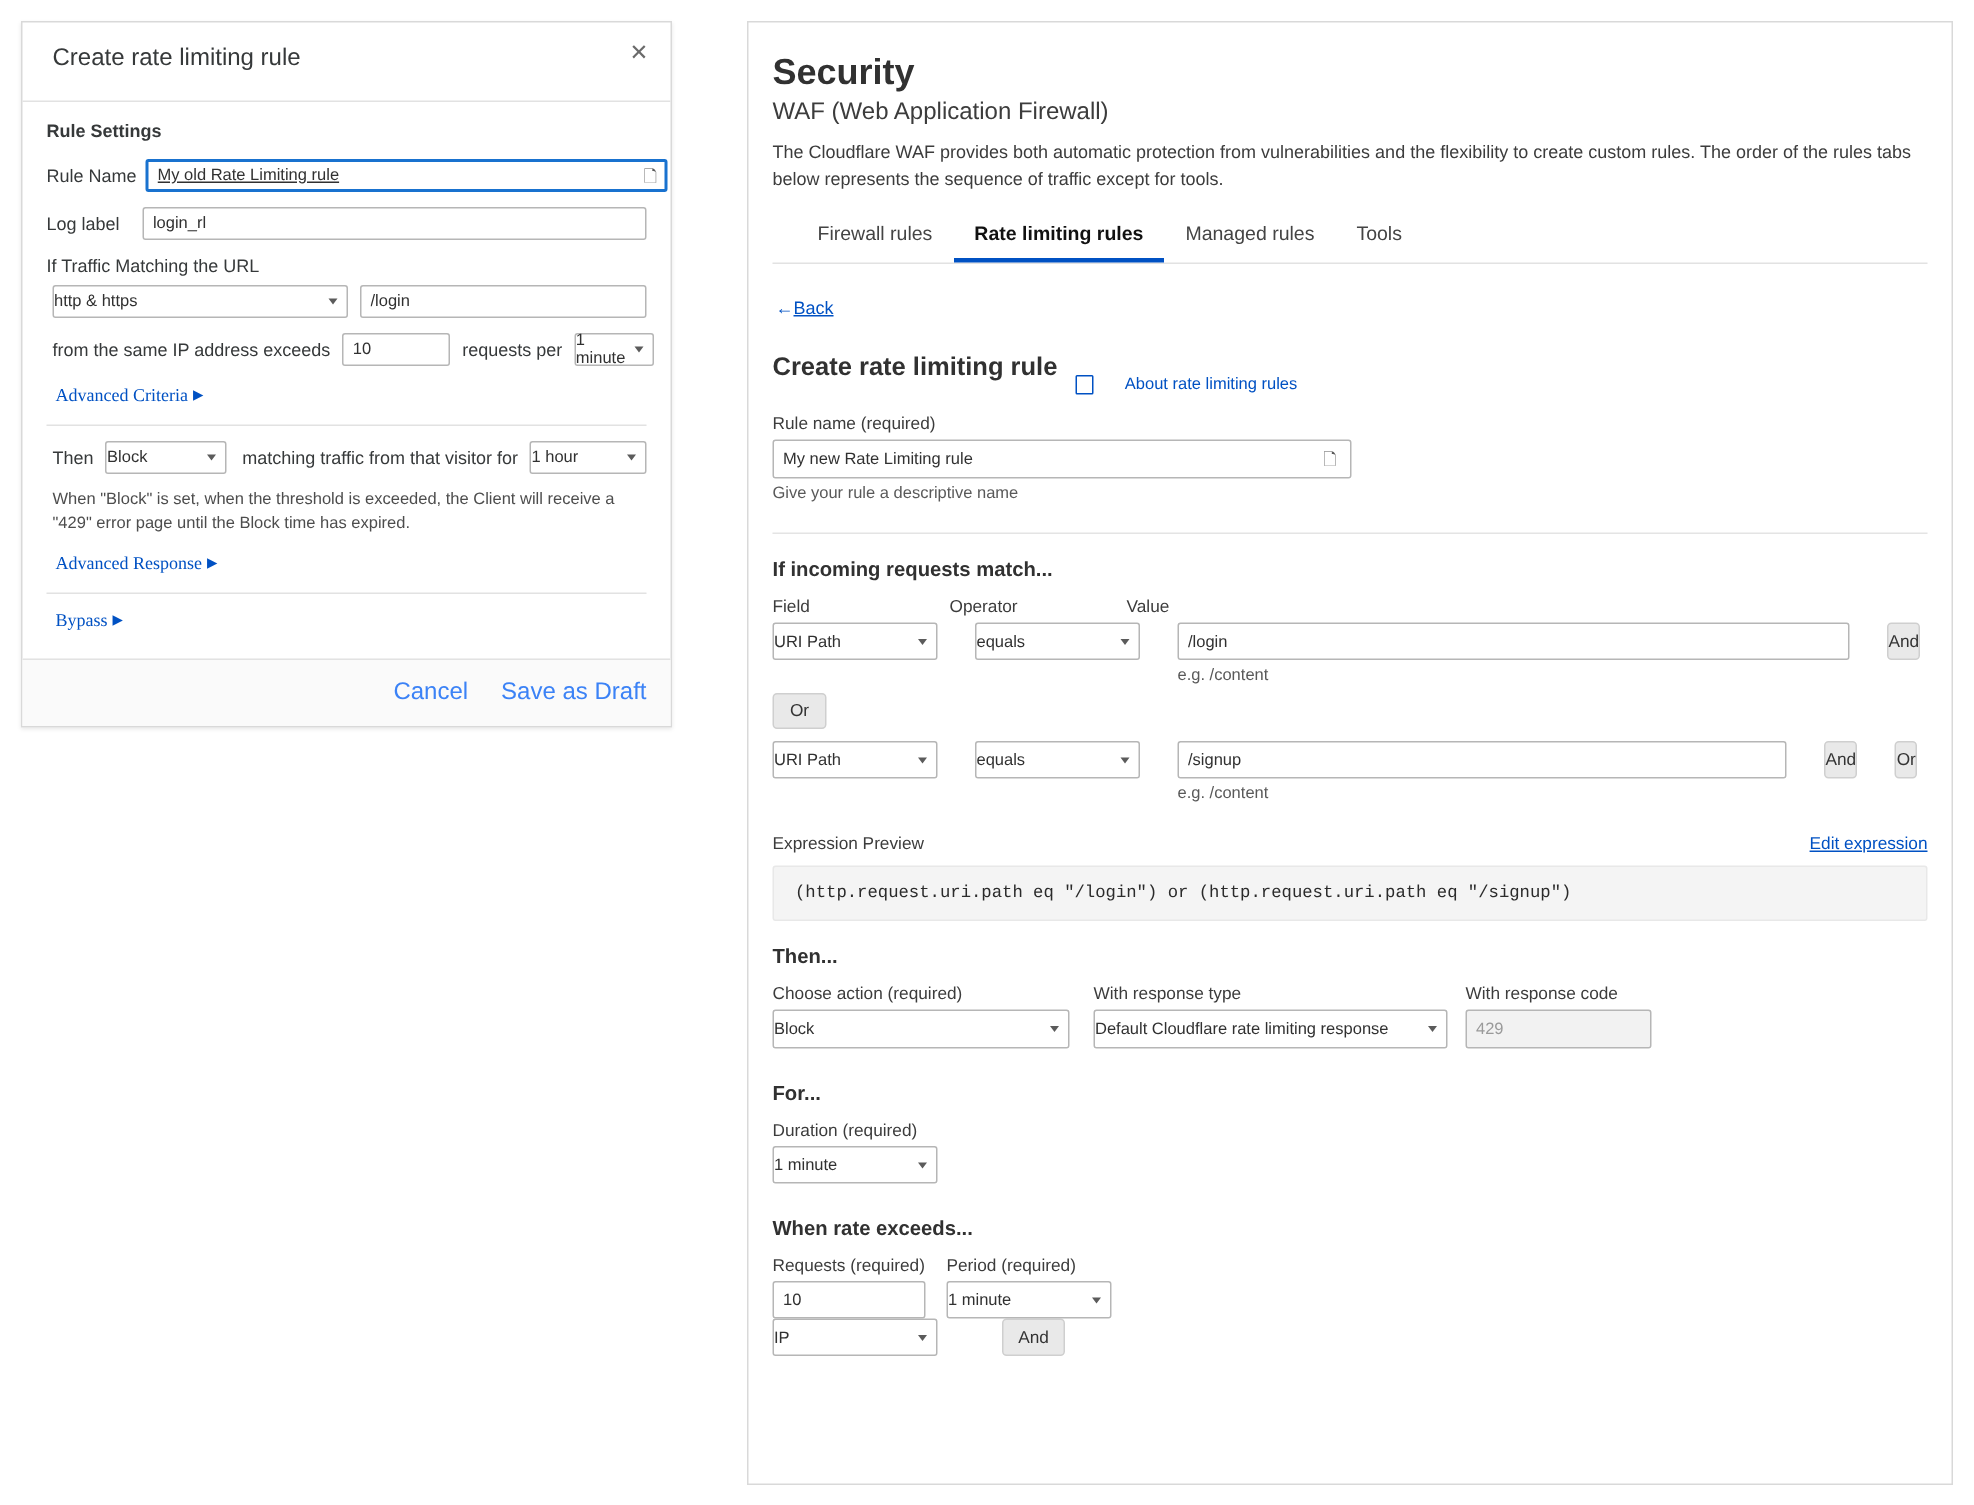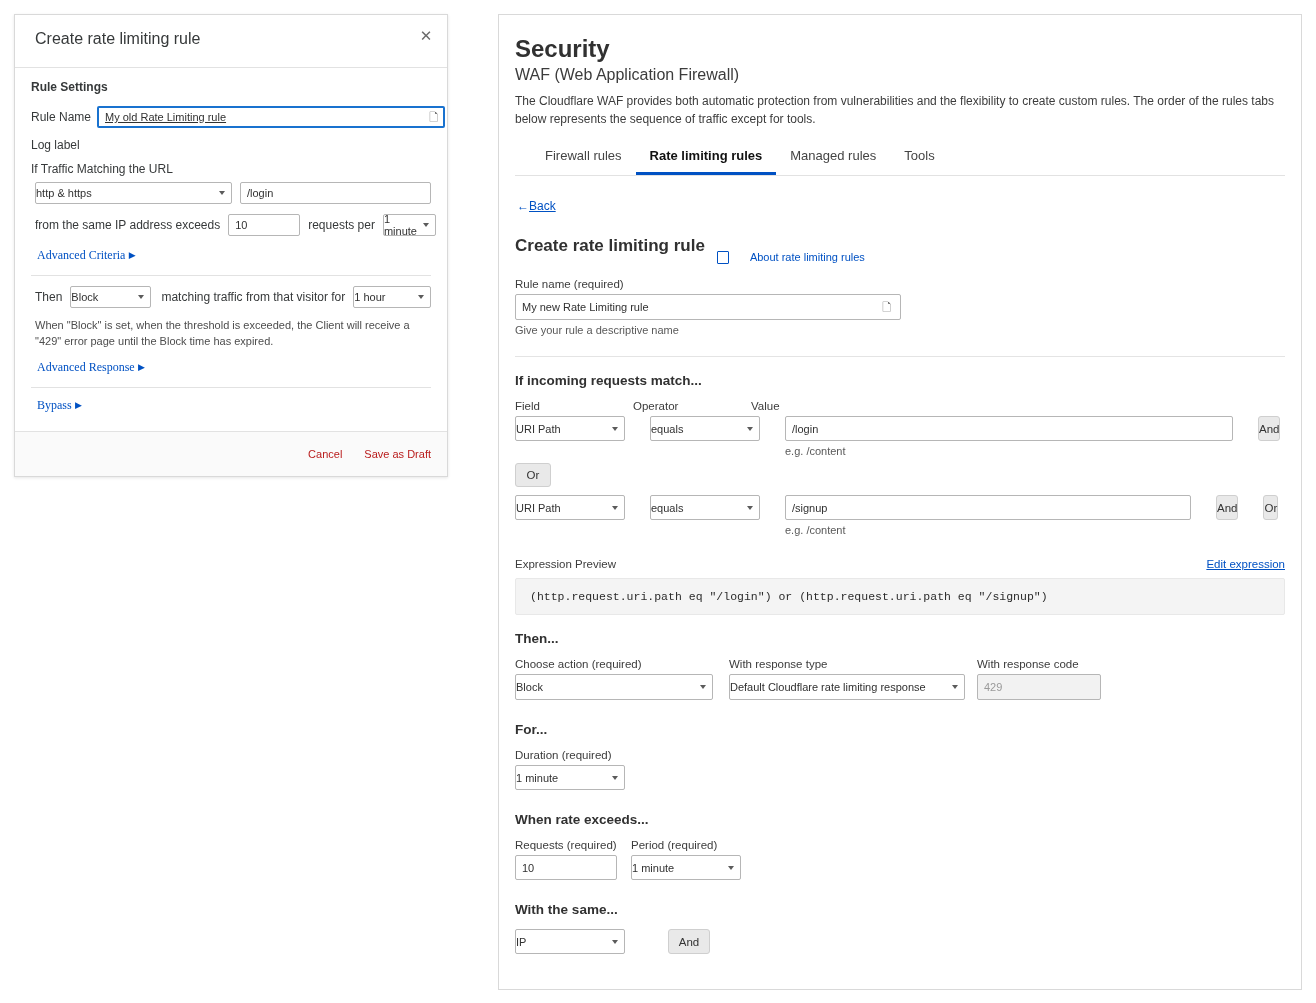--- a/index.html
+++ b/index.html
@@ -152,22 +152,22 @@
     border-top: 1px solid #e2e2e2;
     height: 44px;
     display: flex;
     align-items: center;
     justify-content: flex-end;
     padding-right: 16px;
     gap: 22px;
     background: #fafafa;
   }
   .footer-btn {
-    font-size: 11px;
-    color: #b91c1c;
+    font-size: 16px;
+    color: #3b82f6;
     cursor: pointer;
   }
 
   
   .panel {
     position: absolute;
     left: 498px;
     top: 14px;
     width: 804px;
     height: 976px;
@@ -352,20 +352,21 @@
       <div class="row">
         <div class="row-label" style="width:58px">Rule Name</div>
         <div class="input-wrap">
           <input class="txt focused" style="width: 348px; text-decoration: underline;" value="My old Rate Limiting rule">
           <span class="copy-ico">🗋</span>
         </div>
       </div>
 
       <div class="row">
         <div class="row-label" style="width:58px">Log label</div>
+        <input class="txt" style="width: 348px;" value="login_rl">
       </div>
 
       <div class="sublabel">If Traffic Matching the URL</div>
 
       <div class="row" style="padding-left:4px">
         <div class="sel" style="width:200px;margin-right:8px">
           <span>http &amp; https</span>
           <span class="caret"></span>
         </div>
         <input class="txt" style="width: 194px;" value="/login">
@@ -558,21 +559,20 @@
       </div>
       <div>
         <div class="field-label">Period (required)</div>
         <div class="sel" style="width:110px;height:25px">
           <span>1 minute</span>
           <span class="caret"></span>
         </div>
       </div>
     </div>
 
-    <div class="group-title" style="margin-top:22px">With the same...</div>
     <div class="cond-row">
       <div class="sel" style="width:110px;height:25px">
         <span>IP</span>
         <span class="caret"></span>
       </div>
       <button class="btn-grey" style="width:42px;height:25px;padding:0;margin-left:18px">And</button>
     </div>
 
   </div>
 </div>

